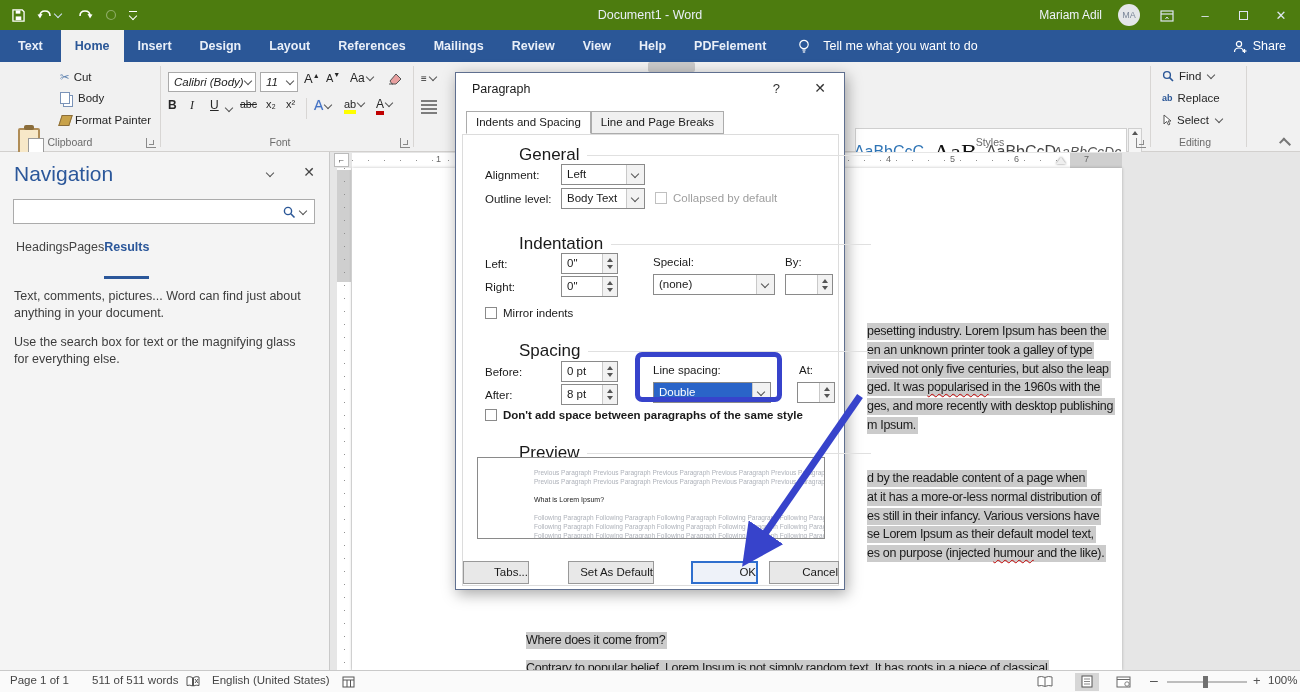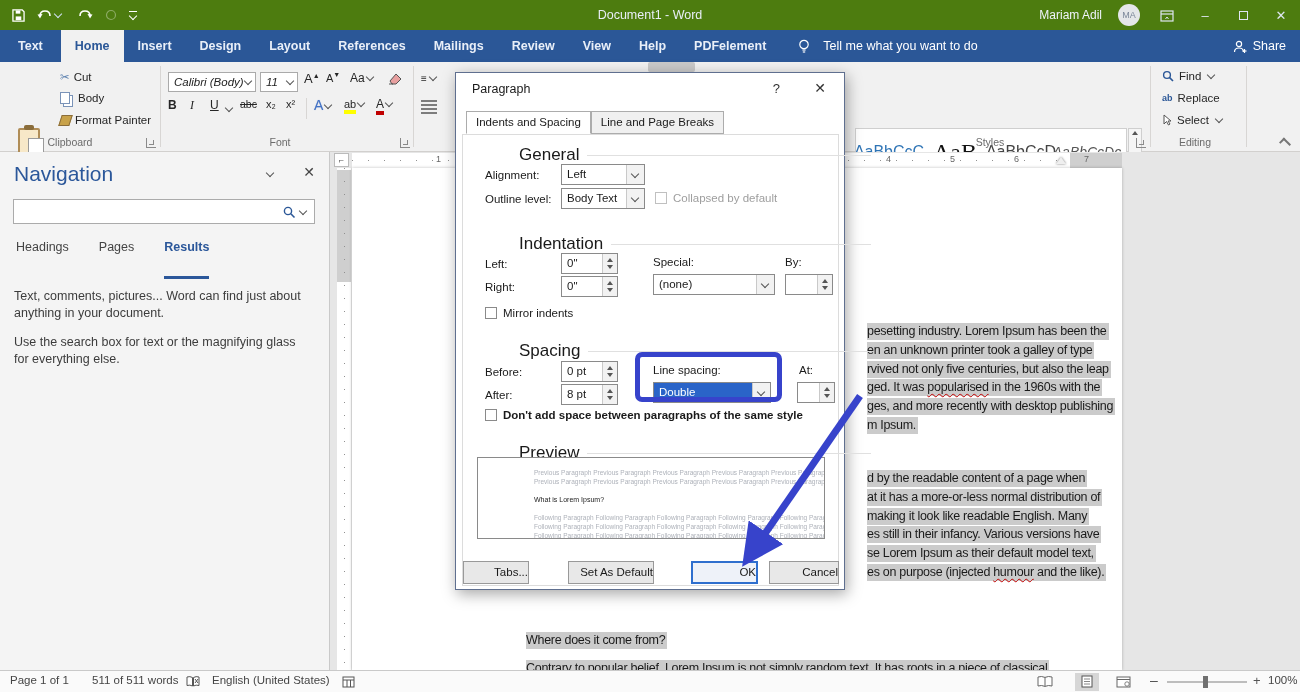--- a/index.html
+++ b/index.html
@@ -50,21 +50,21 @@
   .tri-up { display:inline-block; width:0; height:0; border-left:3px solid transparent; border-right:3px solid transparent; border-bottom:4px solid #555; }
   .tri-dn { display:inline-block; width:0; height:0; border-left:3px solid transparent; border-right:3px solid transparent; border-top:4px solid #555; }
 
   
   .navpane { position:absolute; left:0; top:152px; width:330px; height:518px; background:#f4f4f4; border-right:1px solid #c9c9c9; }
   .nav-title { position:absolute; left:14px; top:10px; font-size:21px; color:#2b579a; font-weight:400; }
   .nav-close { position:absolute; right:14px; top:12px; font-size:14px; color:#444; }
   .nav-chev { position:absolute; right:52px; top:18px; }
   .nav-search { position:absolute; left:13px; top:47px; width:302px; height:25px; background:#fff; border:1px solid #ababab; display:flex; align-items:center; }
   .nav-search input { flex:1; border:none; outline:none; font-size:12px; padding:0 6px; background:transparent; }
-  .nav-tabs { position:absolute; left:16px; top:88px; display:flex; gap:30px; font-size:12.5px; color:#444; }
+  .nav-tabs { position:absolute; left:16px; top:88px; display:flex; font-size:12.5px; color:#444; }
   .nav-tab.active { color:#2b579a; font-weight:bold; border-bottom:3px solid #2b579a; padding-bottom:22px; }
   .nav-body { position:absolute; left:14px; font-size:12.5px; color:#3c3c3c; width:296px; line-height:17px; }
 
   
   .canvas { position:absolute; left:331px; top:152px; width:969px; height:518px; background:#e6e6e6; overflow:hidden; }
   .tabsel { position:absolute; left:3px; top:1px; width:15px; height:14px; background:#fff; border:1px solid #bbb; font-size:9px; color:#555; text-align:center; line-height:13px; }
   .hruler { position:absolute; left:21px; top:1px; width:770px; height:15px; background:#fff; }
   .hruler .dots { position:absolute; left:0; right:0; top:7px; height:1px; background:repeating-linear-gradient(to right,#909090 0 1px,transparent 1px 16px); }
   .hnum { position:absolute; top:1px; font-size:9px; color:#666; }
   .hr-gray { position:absolute; top:0; height:15px; background:#cfcfcf; }
@@ -363,21 +363,20 @@
         <div class="docline"><span class="hl">en an unknown printer took a galley of type</span></div>
         <div class="docline"><span class="hl">rvived not only five centuries, but also the leap</span></div>
         <div class="docline"><span class="hl"><span>ged. It was </span><span class="misspell">popularised</span><span> in the 1960s with the</span></span></div>
         <div class="docline"><span class="hl">ges, and more recently with desktop publishing</span></div>
         <div class="docline"><span class="hl">m Ipsum.</span></div>
       </div>
 
       <div class="frag-col2">
         <div class="docline"><span class="hl">d by the readable content of a page when</span></div>
         <div class="docline"><span class="hl">at it has a more-or-less normal distribution of</span></div>
-        <div class="docline"><span class="hl">making it look like readable English. Many</span></div>
         <div class="docline"><span class="hl">es still in their infancy. Various versions have</span></div>
         <div class="docline"><span class="hl">se Lorem Ipsum as their default model text,</span></div>
         <div class="docline"><span class="hl"><span>es on purpose (injected </span><span class="misspell">humour</span><span> and the like).</span></span></div>
       </div>
 
       <div class="doc-bottom docline" style="top:463px"><span class="hl">Where does it come from?</span></div>
       <div class="doc-bottom docline" style="top:491px"><span class="hl">Contrary to popular belief, Lorem Ipsum is not simply random text. It has roots in a piece of classical</span></div>
     </div>
   </div>
 

